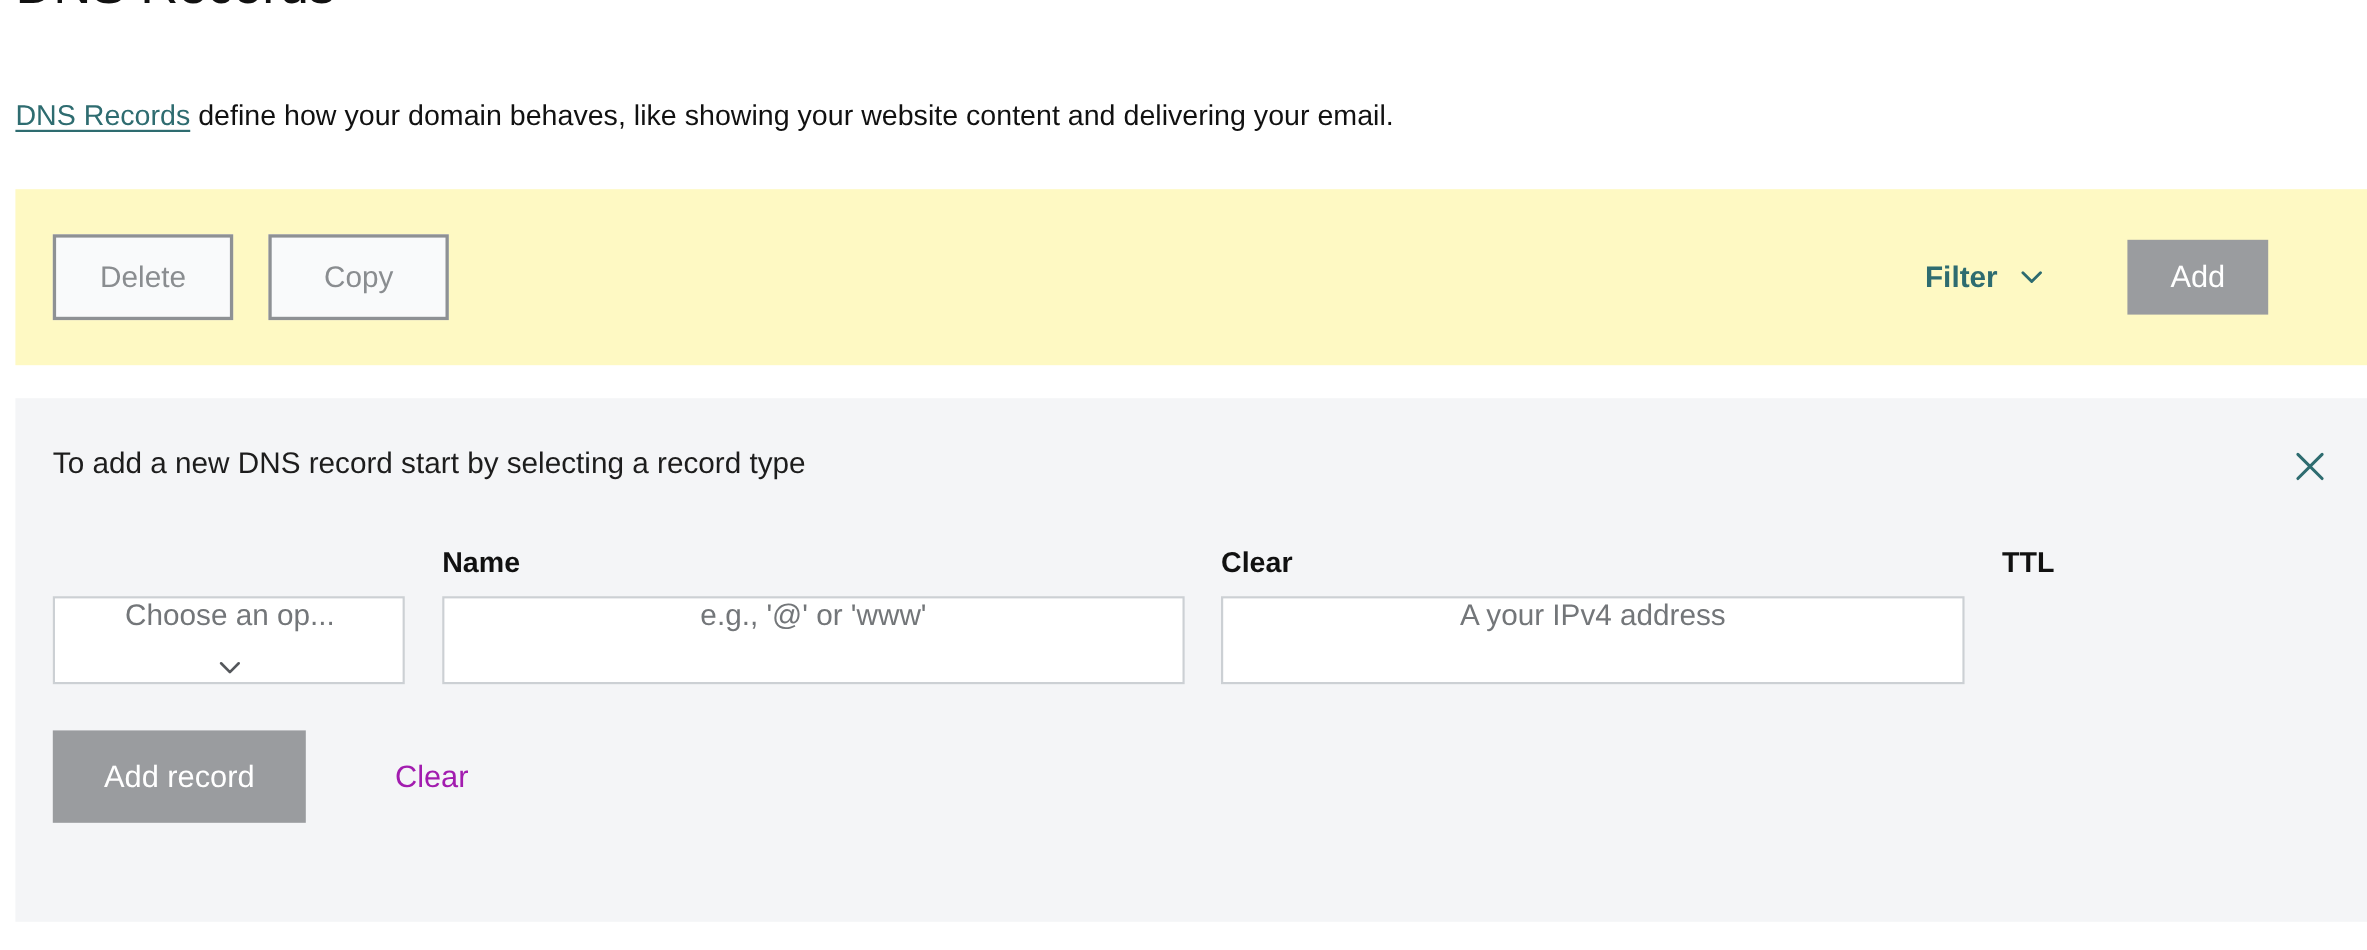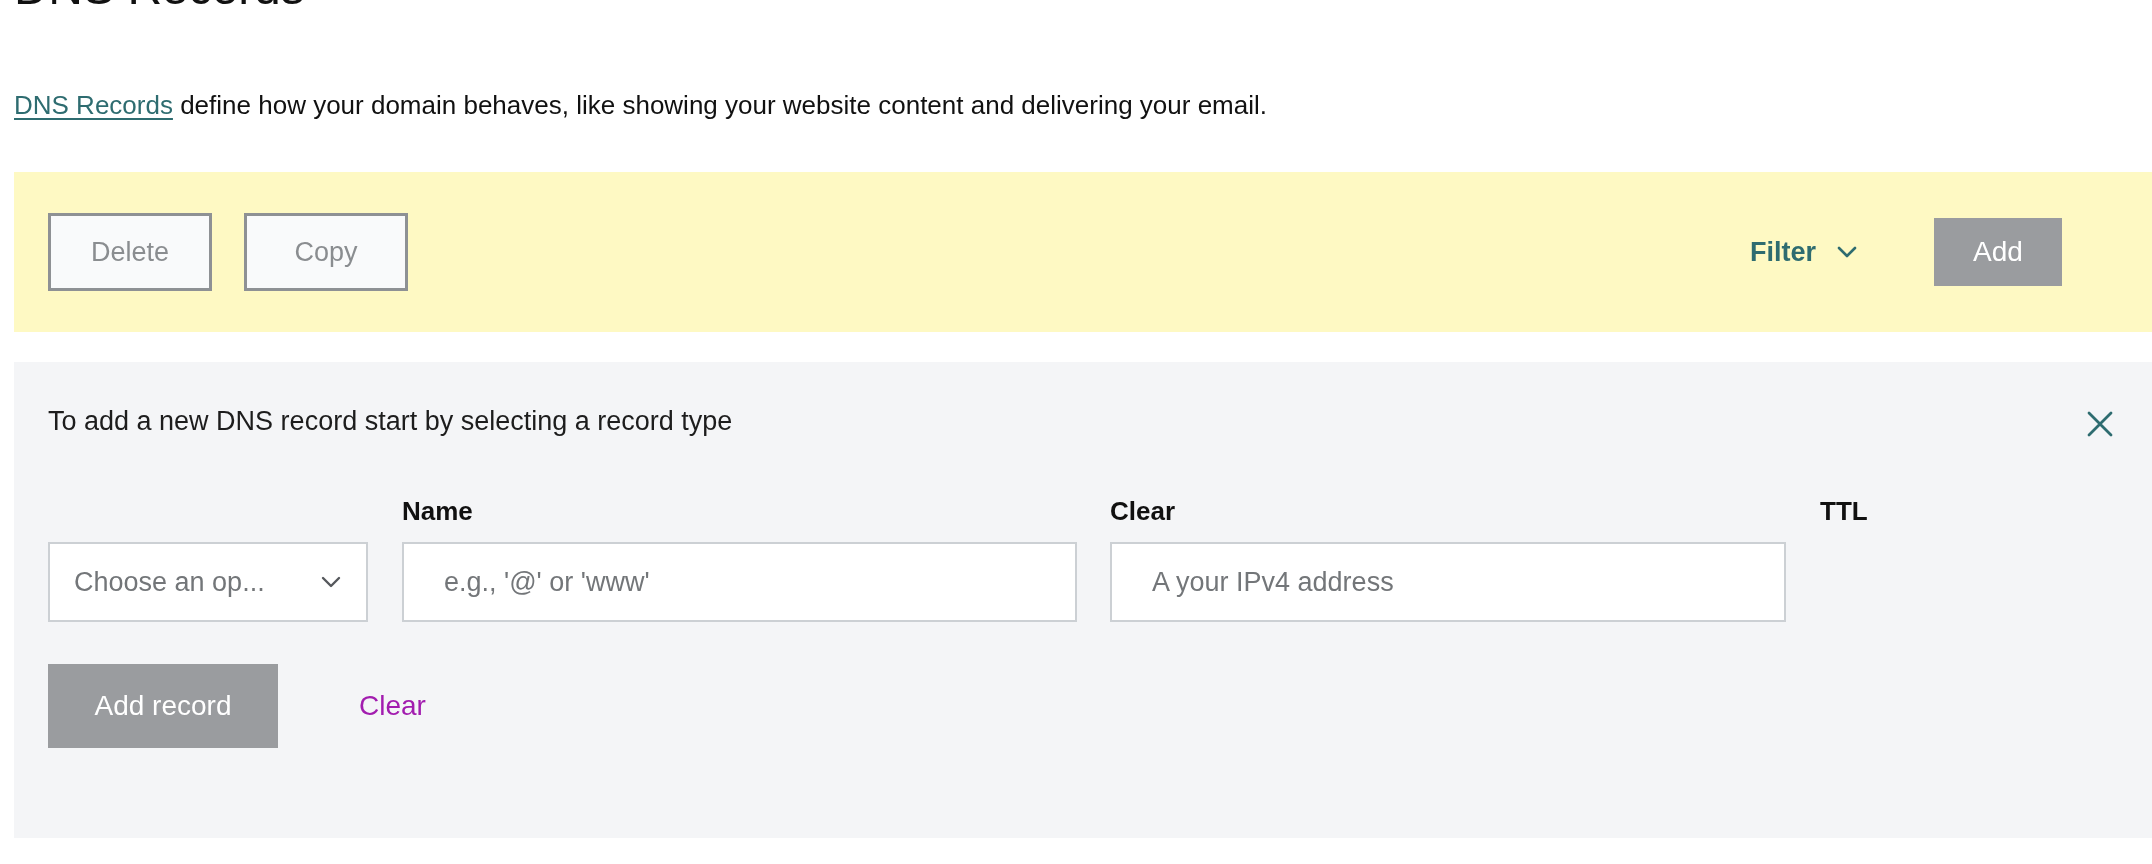--- a/index.html
+++ b/index.html
@@ -163,20 +163,21 @@
   .control {
     position: absolute;
     top: 180px;
     height: 80px;
     background: #ffffff;
     border: 2px solid #ccd0d4;
     display: flex;
     align-items: center;
     font-size: 27px;
     color: #6e7276;
+    flex-direction: column;
   }
   .control.select {
     justify-content: space-between;
     padding: 0 22px 0 24px;
     cursor: pointer;
   }
   .control.input {
     padding: 0 40px;
     cursor: text;
   }

